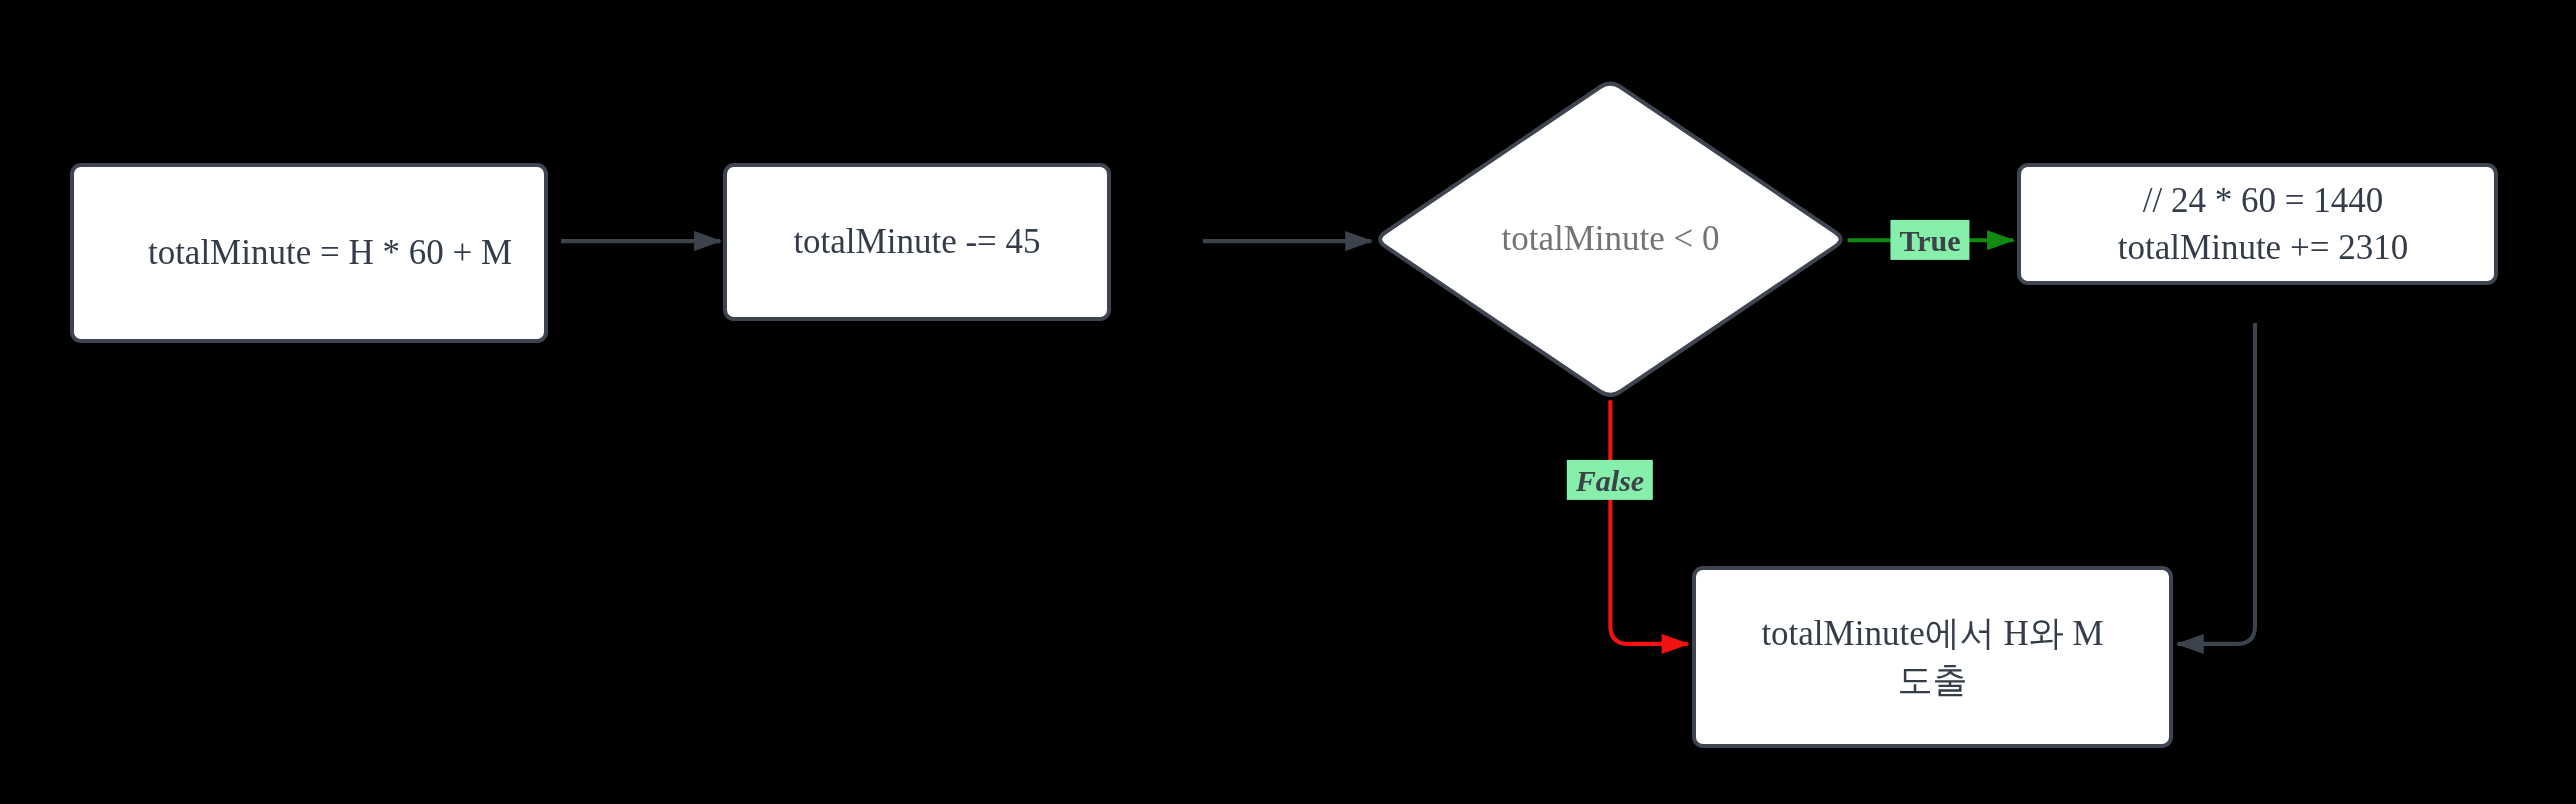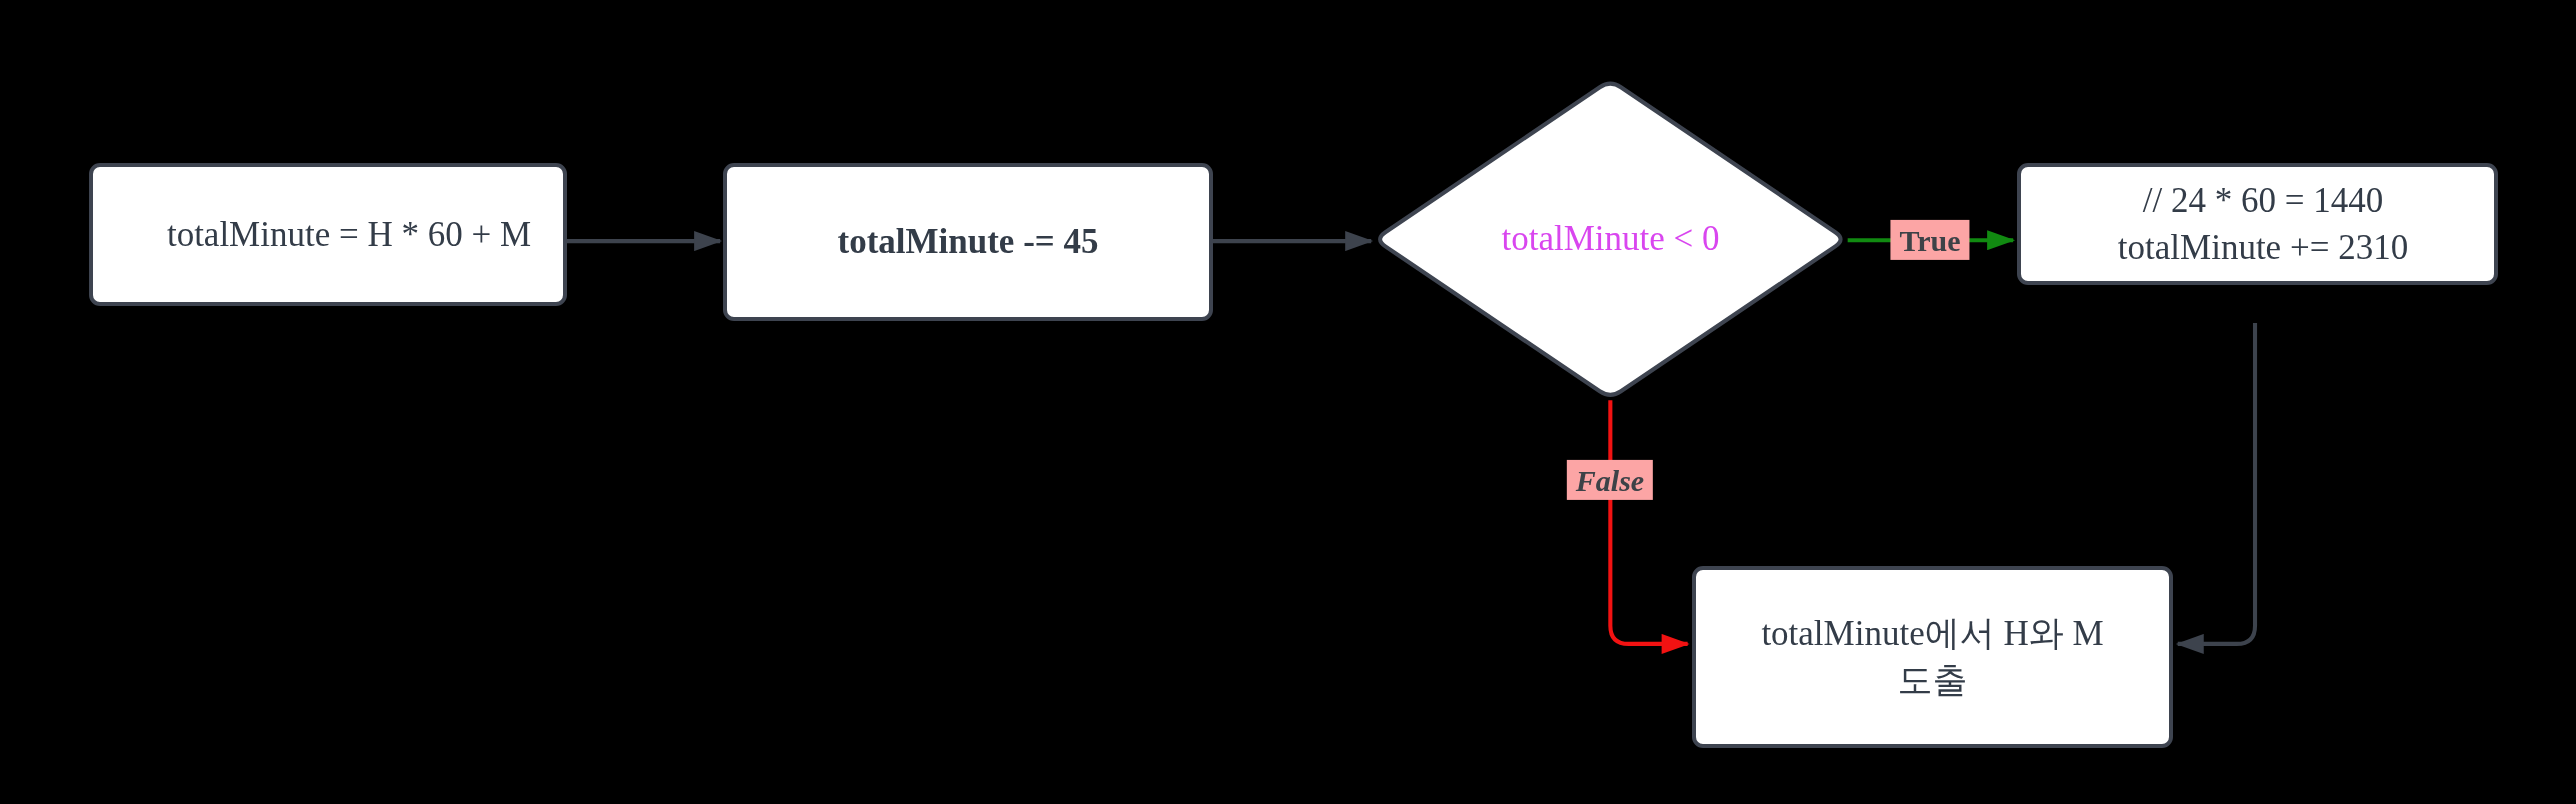--- a/index.html
+++ b/index.html
@@ -39,28 +39,28 @@
     font-size: 35px;
     line-height: 1.35;
     text-align: center;
   }
   .decision-label {
     position: absolute;
     display: flex;
     align-items: center;
     justify-content: center;
     z-index: 2;
-    color: #d946ef;
+    color: #737373;
     font-size: 35px;
     text-align: center;
   }
   .edge-label {
     position: absolute;
     transform: translate(-50%, -50%);
-    background: #fca5a5;
+    background: #86efac;
     color: #3d4247;
     font-size: 30px;
     font-weight: bold;
     padding: 3.6px 9px;
     z-index: 3;
     line-height: 1.1;
   }
 </style>
 </head>
 <body>
@@ -89,25 +89,25 @@
     <path d="M 1771 440 L 1771 688 Q 1771 708 1791 708 L 1856 708" stroke="#f21212" stroke-width="4.5" fill="none" marker-end="url(#arrow-red)"></path>
 
     <path d="M 2480 355 L 2480 688 Q 2480 708 2460 708 L 2395 708" stroke="#3d434d" stroke-width="4.5" fill="none" marker-end="url(#arrow-dark)"></path>
 
     <path d="M 1782.6 95.8 L 2018.4 255.2 Q 2030 263 2018.4 270.8
              L 1782.6 430.2 Q 1771 438 1759.4 430.2
              L 1523.6 270.8 Q 1512 263 1523.6 255.2
              L 1759.4 95.8 Q 1771 88 1782.6 95.8 Z" fill="#ffffff" stroke="#3e4450" stroke-width="4.5" stroke-linejoin="round"></path>
   </svg>
 
-  <div class="node" style="left:89px; top:163px; width:478px; height:143px;padding-left:42px;">
+  <div class="node" style="left:70px; top:163px; width:478px; height:180px;padding-left:42px;">
     <div>totalMinute = H * 60 + M</div>
   </div>
 
-  <div class="node" style="left:723px; top:163px; width:490px; height:158px;font-weight:bold;">
+  <div class="node" style="left:723px; top:163px; width:388px; height:158px;">
     <div>totalMinute -= 45</div>
   </div>
 
   <div class="decision-label" style="left:1375px; top:80px; width:471px; height:318px;">
     <div>totalMinute &lt; 0</div>
   </div>
 
   <div class="node" style="left:2017px; top:163px; width:481px; height:122px;padding-left:11px;">
     <div>// 24 * 60 = 1440</div>
     <div>totalMinute += 2310</div>

